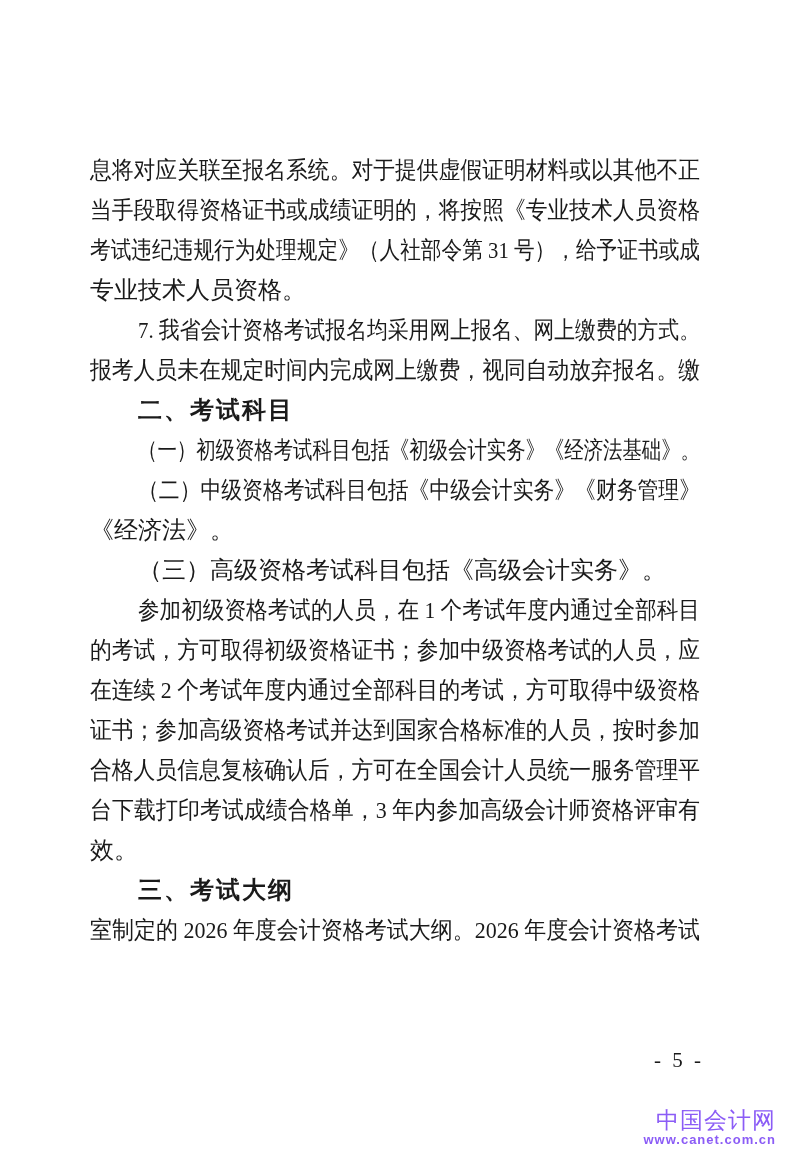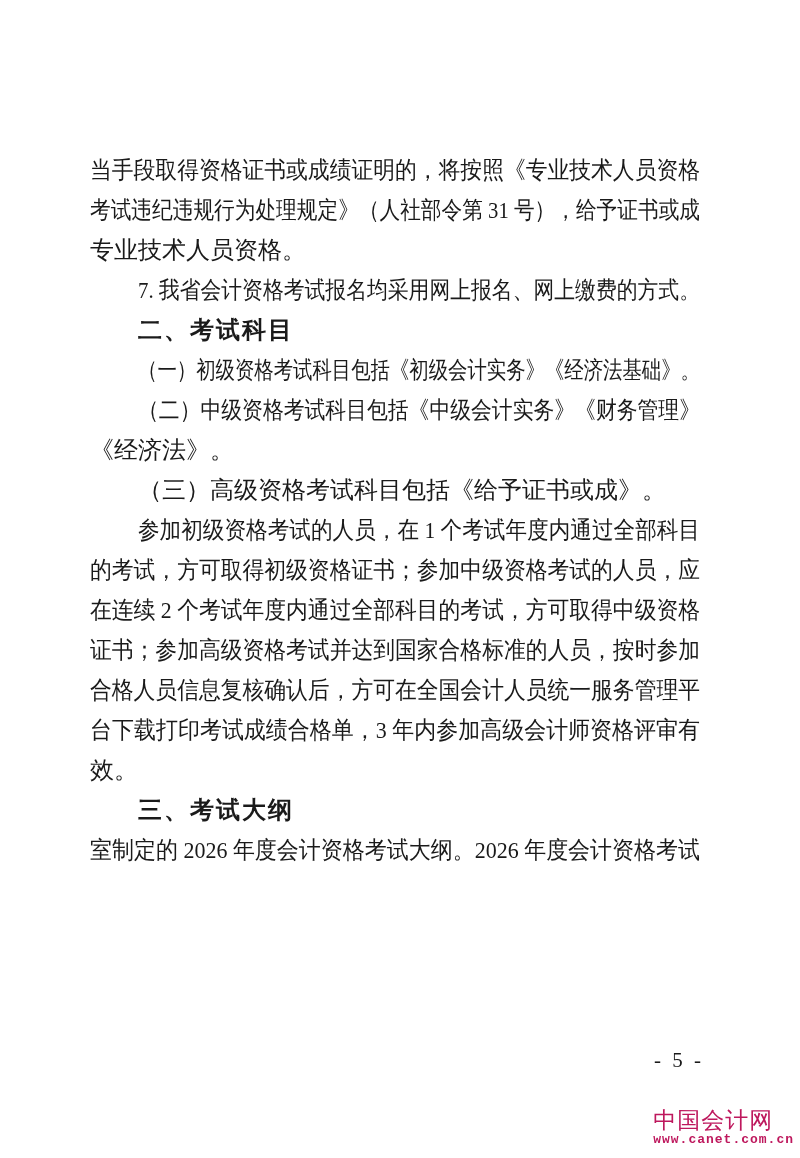--- a/index.html
+++ b/index.html
@@ -38,54 +38,56 @@
   .page-number {
     position: absolute;
     top: 1048px;
     right: 96px;
     font-size: 21px;
     letter-spacing: 3px;
     color: #1a1a1a;
   }
   .watermark {
     position: absolute;
-    right: 6px;
+    right: 24px;
     top: 1108px;
-    text-align: left;
-    color: #be185d;
+    text-align: right;
+    color: #8b5cf6;
     line-height: 1.1;
   }
   .wm-name {
     font-size: 23px;
     letter-spacing: 1px;
     font-family: "Liberation Sans", "DejaVu Sans", sans-serif;
   }
   .wm-url {
     font-size: 13px;
     font-weight: bold;
     letter-spacing: 1px;
-    font-family: Liberation Mono, monospace;
+    font-family: Liberation Sans, sans-serif;
   }
 </style>
 </head>
 <body>
 
 <div class="page">
 
   <div class="textblock">
 
+  <div class="line"><span class="line-text" style="transform: scaleX(0.907738);">息将对应关联至报名系统。对于提供虚假证明材料或以其他不正</span></div>
       <div class="line"><span class="line-text" style="transform: scaleX(0.907738);">当手段取得资格证书或成绩证明的，将按照《专业技术人员资格</span></div>
       <div class="line"><span class="line-text" style="transform: scaleX(0.861582);">考试违纪违规行为处理规定》（人社部令第 31 号），给予证书或成</span></div>
       <div class="line"><span class="line-text">专业技术人员资格。</span></div>
       <div class="line indent"><span class="line-text" style="transform: scaleX(0.867284);">7. 我省会计资格考试报名均采用网上报名、网上缴费的方式。</span></div>
+      <div class="line"><span class="line-text" style="transform: scaleX(0.907738);">报考人员未在规定时间内完成网上缴费，视同自动放弃报名。缴</span></div>
       <div class="line indent bold"><span class="line-text">二、考试科目</span></div>
       <div class="line indent"><span class="line-text" style="transform: scaleX(0.807471);">（一）初级资格考试科目包括《初级会计实务》《经济法基础》。</span></div>
       <div class="line indent"><span class="line-text" style="transform: scaleX(0.867284);">（二）中级资格考试科目包括《中级会计实务》《财务管理》</span></div>
       <div class="line"><span class="line-text">《经济法》。</span></div>
-      <div class="line indent"><span class="line-text">（三）高级资格考试科目包括《给予证书或成》。</span></div>
+      <div class="line indent"><span class="line-text">（三）高级资格考试科目包括《高级会计实务》。</span></div>
       <div class="line indent"><span class="line-text" style="transform: scaleX(0.900641);">参加初级资格考试的人员，在 1 个考试年度内通过全部科目</span></div>
       <div class="line"><span class="line-text" style="transform: scaleX(0.907738);">的考试，方可取得初级资格证书；参加中级资格考试的人员，应</span></div>
       <div class="line"><span class="line-text" style="transform: scaleX(0.907738);">在连续 2 个考试年度内通过全部科目的考试，方可取得中级资格</span></div>
       <div class="line"><span class="line-text" style="transform: scaleX(0.907738);">证书；参加高级资格考试并达到国家合格标准的人员，按时参加</span></div>
       <div class="line"><span class="line-text" style="transform: scaleX(0.907738);">合格人员信息复核确认后，方可在全国会计人员统一服务管理平</span></div>
       <div class="line"><span class="line-text" style="transform: scaleX(0.915916);">台下载打印考试成绩合格单，3 年内参加高级会计师资格评审有</span></div>
       <div class="line"><span class="line-text">效。</span></div>
       <div class="line indent bold"><span class="line-text">三、考试大纲</span></div>
       <div class="line"><span class="line-text" style="transform: scaleX(0.915916);">室制定的 2026 年度会计资格考试大纲。2026 年度会计资格考试</span></div>
     </div>

